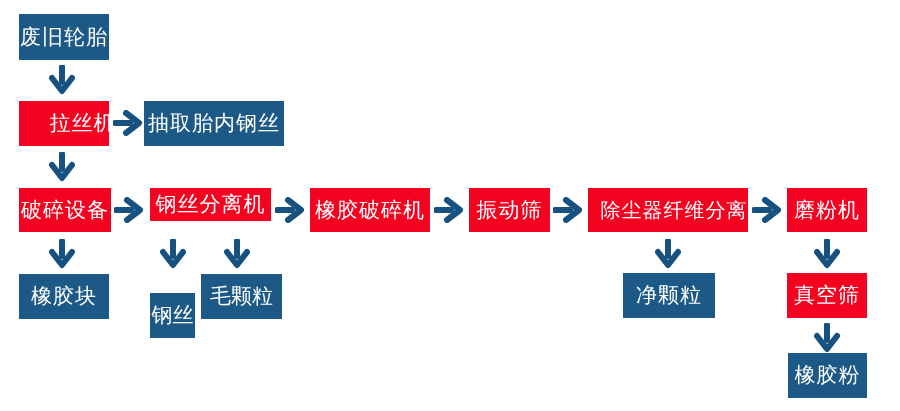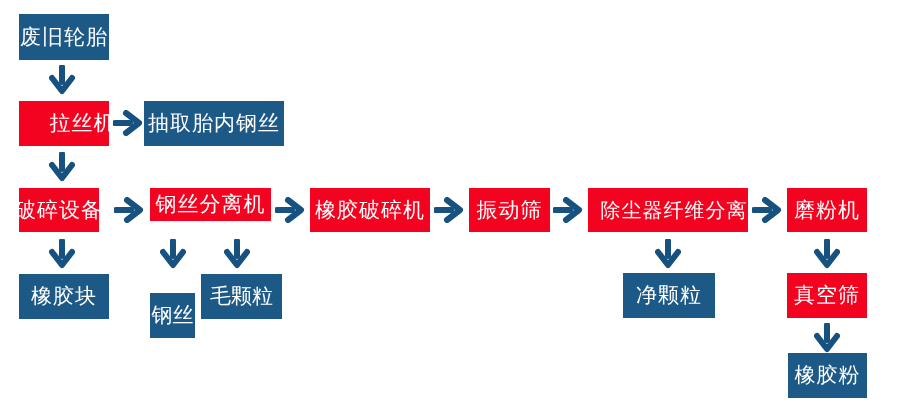--- a/index.html
+++ b/index.html
@@ -41,21 +41,21 @@
     stroke: var(--arrow);
     stroke-width: 6;
     stroke-linecap: round;
     stroke-linejoin: round;
   }
 
   
   .n1  { left: 19px;  top: 14px;  width: 90px;  height: 46px; }
   .n2  { left: 19px;  top: 101px; width: 90px;  height: 45px; padding-left: 37px; }
   .n3  { left: 144px; top: 101px; width: 140px; height: 45px; }
-  .n4  { left: 19px;  top: 188px; width: 80px;  height: 44px; }
+  .n4  { left: 19px;  top: 188px; width: 92px;  height: 44px; }
   .n5  { left: 150px; top: 188px; width: 121px; height: 33px; }
   .n6  { left: 310px; top: 188px; width: 120px; height: 44px; }
   .n7  { left: 469px; top: 188px; width: 81px;  height: 44px; }
   .n8  { left: 588px; top: 188px; width: 160px; height: 44px; font-size: 20px; padding-left: 12px; }
   .n9  { left: 787px; top: 188px; width: 80px;  height: 44px; }
   .n10 { left: 19px;  top: 274px; width: 90px;  height: 45px; }
   .n11 { left: 150px; top: 274px; width: 45px;  height: 45px; letter-spacing: 0; margin-top: 19px; }
   .n12 { left: 201px; top: 274px; width: 81px;  height: 45px; letter-spacing: 0; }
   .n13 { left: 623px; top: 273px; width: 92px;  height: 45px; }
   .n14 { left: 787px; top: 273px; width: 80px;  height: 45px; }

